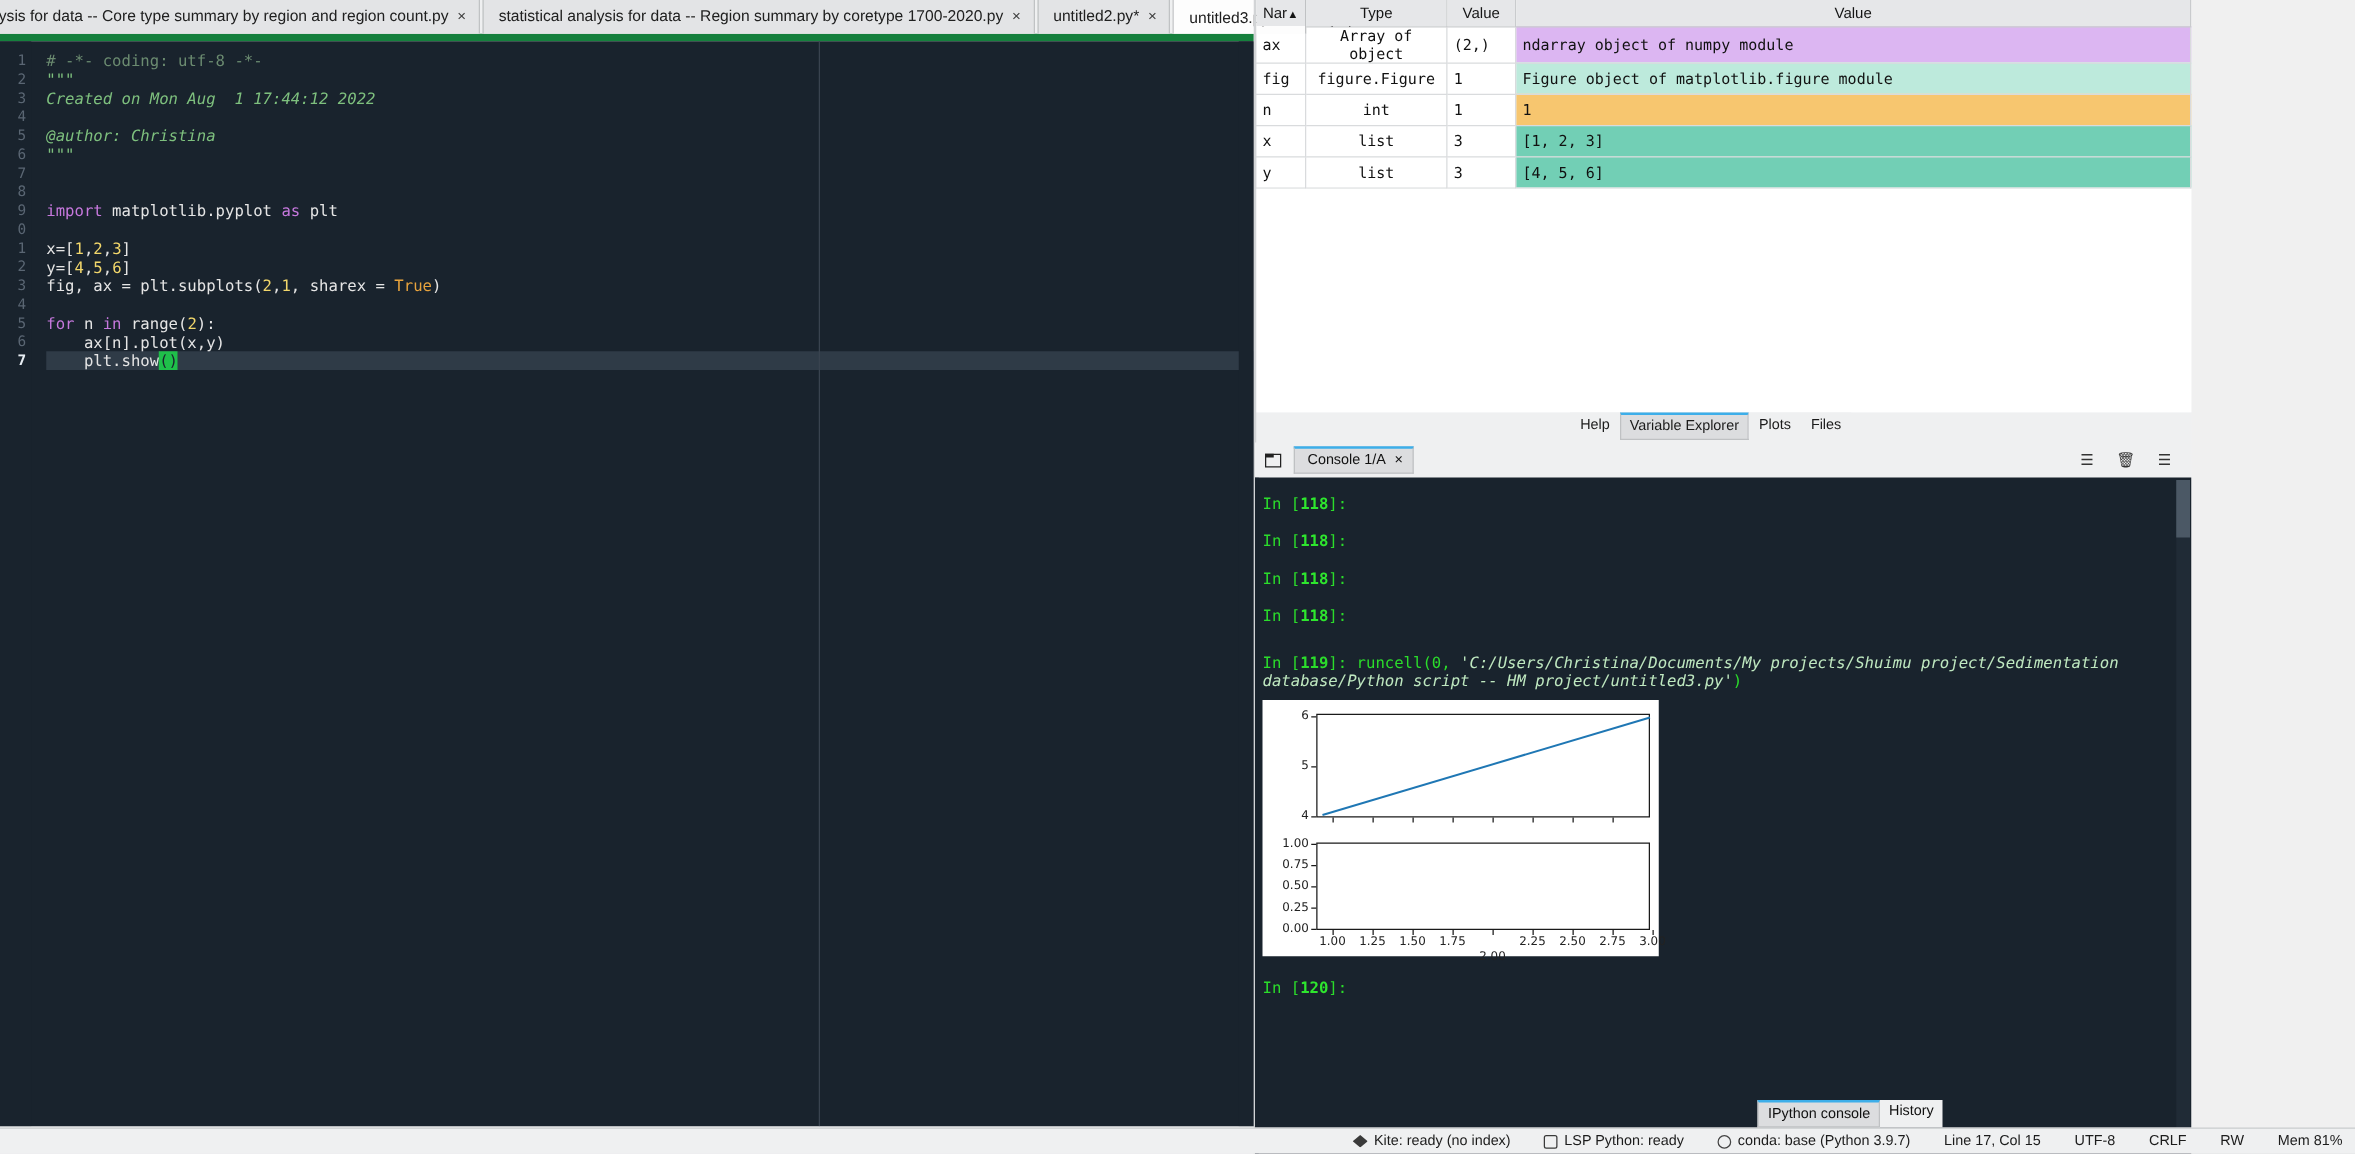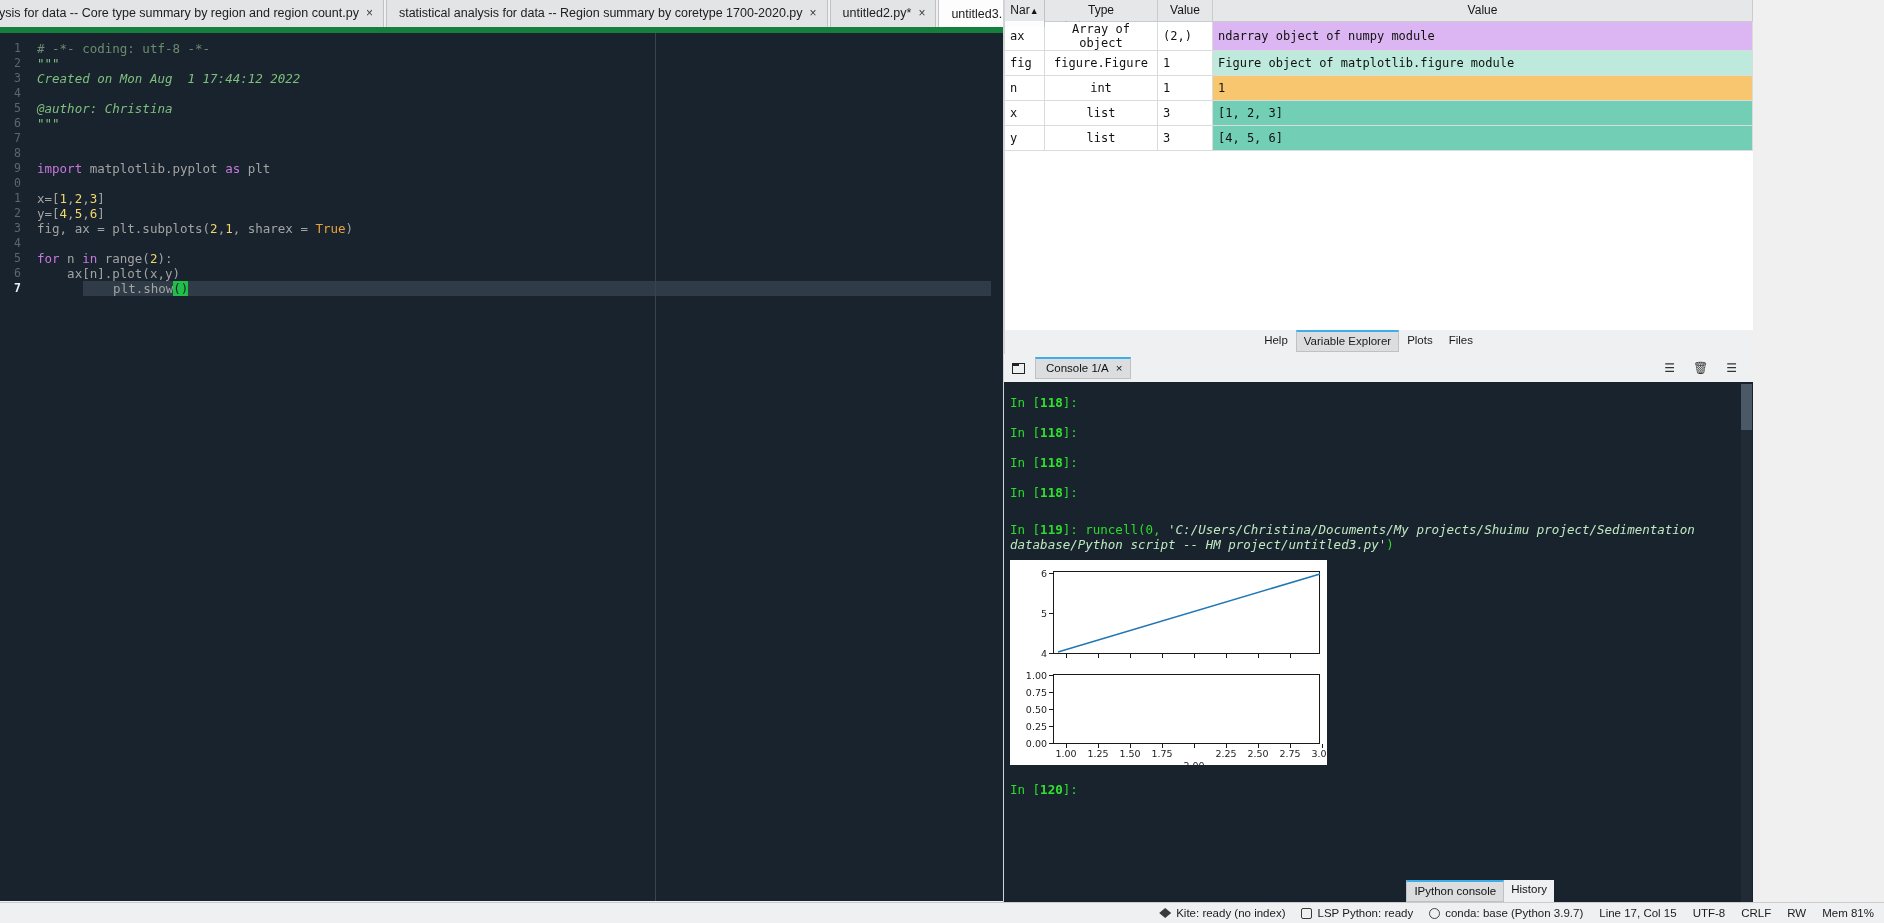--- a/index.html
+++ b/index.html
@@ -38,28 +38,28 @@
     font-family: "DejaVu Sans Mono", monospace; font-size: 12.5px;
     overflow: hidden;
   }
   .gutter {
     width: 25px; background: #19232d; color: #5a6673;
     text-align: right; padding: 8px 4px 0 0; user-select: none;
   }
   .gutter div { height: 15px; line-height: 15px; font-size: 11.5px; }
   .codebody { flex: 1; padding: 8px 0 0 12px; position: relative; }
   .cline { height: 15px; line-height: 15px; white-space: pre; color: #d9e0e8; }
-  .cline.cur { background: #2f3b47; margin-left: 46px; }
+  .cline.cur { background: #2f3b47; }
 
   .tok-com  { color: #6b8b70; }
   .tok-doc  { color: #7ec07e; font-style: italic; }
   .tok-kw   { color: #c678dd; }
   .tok-num  { color: #f2d76b; }
   .tok-bool { color: #e8a33d; }
-  .tok-plain{ color: #a3a3a3; }
+  .tok-plain{ color: #e5e5e5; }
   .tok-sel  { background: #1fbf4a; color: #19232d; }
 
   .edge-line { position: absolute; top: 0; bottom: 0; left: 655px; width: 1px; background: #39434f; }
   .code-scroll-right { position: absolute; top: 0; right: 0; width: 12px; bottom: 0; background: #19232d; }
 
   .editor-statusgap { height: 22px; background: #eff0f1; }
 
   
   .right-col { width: 750px; height: 923px; display: flex; flex-direction: column; background: #eff0f1; }
 
@@ -126,21 +126,21 @@
   .ytick-mark { position: absolute; width: 4px; height: 1px; background: #1a1a1a; }
   .xtick-mark { position: absolute; width: 1px; height: 4px; background: #1a1a1a; }
   .xtick { position: absolute; font-size: 9.5px; color: #222; transform: translateX(-50%); }
   .dataline { position: absolute; }
 
   
   .statusbar {
     position: absolute; left: 0; bottom: 0; width: 1884px; height: 21px;
     background: #eff0f1; border-top: 1px solid #c9cbcd;
     display: flex; align-items: center; justify-content: flex-end;
-    gap: 16px; padding-right: 10px; font-size: 11.5px; color: #1c1c1c;
+    gap: 27px; padding-right: 10px; font-size: 11.5px; color: #1c1c1c;
   }
   .sb-item { display: flex; align-items: center; gap: 5px; }
   .sb-dot { width: 11px; height: 11px; border-radius: 50%; border: 1.5px solid #444; display:inline-block; }
   .kite-ic { width: 12px; height: 10px; background: #3a3a3a; clip-path: polygon(0 50%, 50% 0, 100% 50%, 50% 100%); }
   .lsp-ic  { width: 11px; height: 11px; border: 1.5px solid #3a3a3a; border-radius: 2px; }
   .bottom-tabs { position: absolute; right: 330px; bottom: 21px; display: flex; gap: 0; }
   .btab { font-size: 11.5px; padding: 3px 7px 4px 7px; color: #111; background: #eff0f1; }
   .btab.active { background: #dcdddf; border: 1px solid #bfc1c3; border-top: 2px solid #3daee9; }
 
   .vsplit { position: absolute; left: 1003px; top: 0; bottom: 22px; width: 2px; background: #d2d4d6; }

